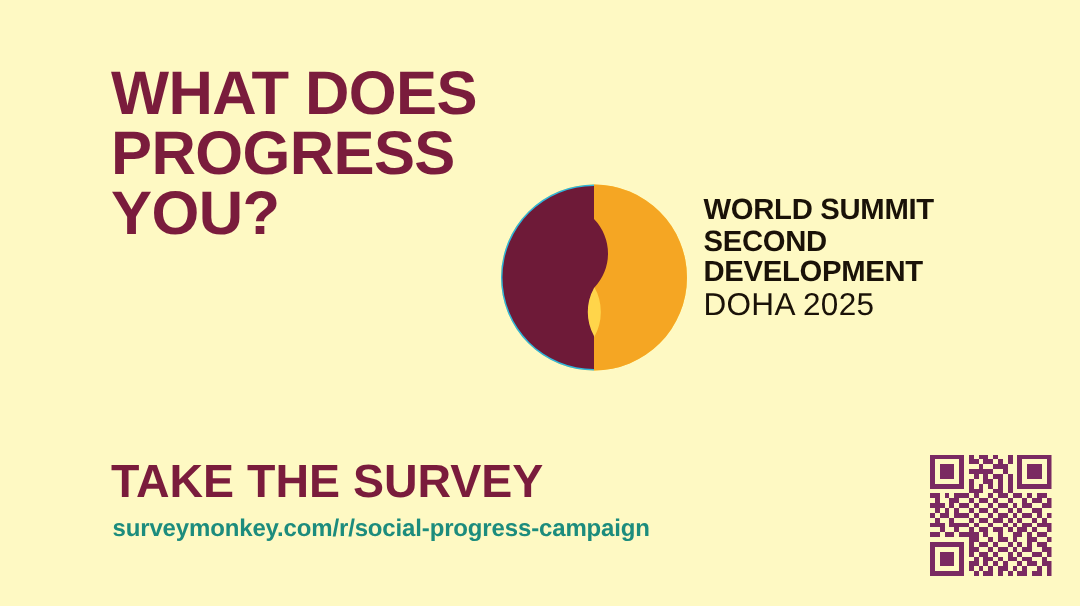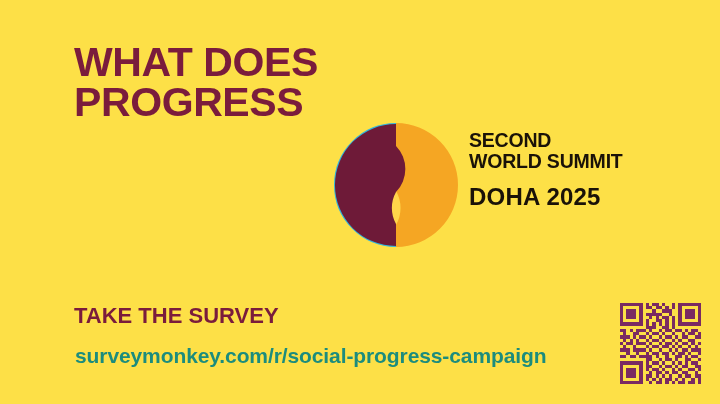--- a/index.html
+++ b/index.html
@@ -7,21 +7,21 @@
     padding: 0;
     background: #ffffff;
   }
   * { box-sizing: border-box; }
 
   .poster {
     position: relative;
     width: 720px;
     height: 404px;
     overflow: hidden;
-    background: #fde047;
+    background: #fef9c3;
     font-family: "Liberation Sans", sans-serif;
     -webkit-font-smoothing: antialiased;
   }
 
   
   .headline {
     position: absolute;
     left: 74px;
     top: 42px;
     width: 290px;
@@ -34,32 +34,32 @@
   }
   .headline .hl-line { display: block; white-space: nowrap; }
 
   
   .cta {
     position: absolute;
     left: 74px;
     top: 305px;
     color: #7a1c3c;
     font-weight: bold;
-    font-size: 22px;
+    font-size: 31px;
     line-height: 1;
     letter-spacing: 0px;
     text-transform: uppercase;
   }
   .url {
     position: absolute;
     left: 75px;
     top: 345px;
     color: #1c8c7d;
     font-weight: bold;
-    font-size: 21px;
+    font-size: 16px;
     letter-spacing: -0.1px;
     line-height: 1;
   }
 
   
   .emblem {
     position: absolute;
     left: 334px;
     top: 117px;
     width: 124px;
@@ -79,47 +79,47 @@
     display: block;
     font-weight: bold;
     font-size: 19.5px;
     line-height: 1.06;
     letter-spacing: -0.2px;
     text-transform: uppercase;
     white-space: nowrap;
   }
   .summit-text .st-sub {
     display: block;
-    font-weight: bold;
-    font-size: 24px;
+    font-weight: normal;
+    font-size: 21px;
     line-height: 1.18;
     letter-spacing: 0.2px;
     text-transform: uppercase;
     white-space: nowrap;
-    margin-top: 12px;
   }
 
   
   .qr {
     position: absolute;
     left: 620px;
     top: 303px;
     width: 81px;
     height: 81px;
   }
   .qr svg { display: block; width: 100%; height: 100%; }
 </style>
 </head>
 <body>
 
 <div class="poster">
 
   <div class="headline">
     <span class="hl-line">WHAT DOES</span>
     <span class="hl-line">PROGRESS</span>
+    <span class="hl-line">YOU?</span>
   </div>
 
   <div class="cta">TAKE THE SURVEY</div>
   <div class="url">surveymonkey.com/r/social-progress-campaign</div>
 
   <div class="emblem">
     <svg viewBox="0 0 124 136" xmlns="http://www.w3.org/2000/svg" aria-hidden="true">
       <defs>
         <clipPath id="leftHalf">
             <rect x="0" y="0" width="62" height="136"></rect>
@@ -147,22 +147,23 @@
       <path d="M62 7
                A 55 55 0 1 0 62 129
                L 62 107
                A 33 33 0 0 1 62 75
                A 33 33 0 0 0 62 29
                Z" fill="#6e1a38"></path>
     </svg>
   </div>
 
   <div class="summit-text">
+    <span class="st-line">WORLD SUMMIT</span>
     <span class="st-line">SECOND</span>
-    <span class="st-line">WORLD SUMMIT</span>
+    <span class="st-line">DEVELOPMENT</span>
     <span class="st-sub">DOHA 2025</span>
   </div>
 
   <div class="qr">
     <svg id="qr-svg" viewBox="0 0 25 25" xmlns="http://www.w3.org/2000/svg" shape-rendering="crispEdges" aria-hidden="true">
         <path d="M0 0h1v1h-1zM1 0h1v1h-1zM2 0h1v1h-1zM3 0h1v1h-1zM4 0h1v1h-1zM5 0h1v1h-1zM6 0h1v1h-1zM8 0h1v1h-1zM10 0h1v1h-1zM11 0h1v1h-1zM13 0h1v1h-1zM16 0h1v1h-1zM18 0h1v1h-1zM19 0h1v1h-1zM20 0h1v1h-1zM21 0h1v1h-1zM22 0h1v1h-1zM23 0h1v1h-1zM24 0h1v1h-1zM0 1h1v1h-1zM6 1h1v1h-1zM8 1h1v1h-1zM9 1h1v1h-1zM11 1h1v1h-1zM12 1h1v1h-1zM14 1h1v1h-1zM16 1h1v1h-1zM18 1h1v1h-1zM24 1h1v1h-1zM0 2h1v1h-1zM2 2h1v1h-1zM3 2h1v1h-1zM4 2h1v1h-1zM6 2h1v1h-1zM10 2h1v1h-1zM13 2h1v1h-1zM14 2h1v1h-1zM15 2h1v1h-1zM18 2h1v1h-1zM20 2h1v1h-1zM21 2h1v1h-1zM22 2h1v1h-1zM24 2h1v1h-1zM0 3h1v1h-1zM2 3h1v1h-1zM3 3h1v1h-1zM4 3h1v1h-1zM6 3h1v1h-1zM8 3h1v1h-1zM9 3h1v1h-1zM10 3h1v1h-1zM11 3h1v1h-1zM12 3h1v1h-1zM15 3h1v1h-1zM18 3h1v1h-1zM20 3h1v1h-1zM21 3h1v1h-1zM22 3h1v1h-1zM24 3h1v1h-1zM0 4h1v1h-1zM2 4h1v1h-1zM3 4h1v1h-1zM4 4h1v1h-1zM6 4h1v1h-1zM9 4h1v1h-1zM11 4h1v1h-1zM13 4h1v1h-1zM14 4h1v1h-1zM16 4h1v1h-1zM18 4h1v1h-1zM20 4h1v1h-1zM21 4h1v1h-1zM22 4h1v1h-1zM24 4h1v1h-1zM0 5h1v1h-1zM6 5h1v1h-1zM8 5h1v1h-1zM11 5h1v1h-1zM12 5h1v1h-1zM14 5h1v1h-1zM16 5h1v1h-1zM18 5h1v1h-1zM24 5h1v1h-1zM0 6h1v1h-1zM1 6h1v1h-1zM2 6h1v1h-1zM3 6h1v1h-1zM4 6h1v1h-1zM5 6h1v1h-1zM6 6h1v1h-1zM8 6h1v1h-1zM10 6h1v1h-1zM12 6h1v1h-1zM14 6h1v1h-1zM16 6h1v1h-1zM18 6h1v1h-1zM19 6h1v1h-1zM20 6h1v1h-1zM21 6h1v1h-1zM22 6h1v1h-1zM23 6h1v1h-1zM24 6h1v1h-1zM8 7h1v1h-1zM9 7h1v1h-1zM10 7h1v1h-1zM13 7h1v1h-1zM14 7h1v1h-1zM16 7h1v1h-1zM0 8h1v1h-1zM1 8h1v1h-1zM3 8h1v1h-1zM5 8h1v1h-1zM6 8h1v1h-1zM7 8h1v1h-1zM9 8h1v1h-1zM12 8h1v1h-1zM14 8h1v1h-1zM15 8h1v1h-1zM17 8h1v1h-1zM18 8h1v1h-1zM20 8h1v1h-1zM22 8h1v1h-1zM23 8h1v1h-1zM1 9h1v1h-1zM4 9h1v1h-1zM5 9h1v1h-1zM8 9h1v1h-1zM10 9h1v1h-1zM11 9h1v1h-1zM13 9h1v1h-1zM16 9h1v1h-1zM19 9h1v1h-1zM21 9h1v1h-1zM22 9h1v1h-1zM24 9h1v1h-1zM0 10h1v1h-1zM1 10h1v1h-1zM2 10h1v1h-1zM4 10h1v1h-1zM6 10h1v1h-1zM7 10h1v1h-1zM9 10h1v1h-1zM12 10h1v1h-1zM14 10h1v1h-1zM15 10h1v1h-1zM17 10h1v1h-1zM19 10h1v1h-1zM20 10h1v1h-1zM23 10h1v1h-1zM24 10h1v1h-1zM1 11h1v1h-1zM3 11h1v1h-1zM5 11h1v1h-1zM8 11h1v1h-1zM10 11h1v1h-1zM11 11h1v1h-1zM13 11h1v1h-1zM16 11h1v1h-1zM18 11h1v1h-1zM21 11h1v1h-1zM22 11h1v1h-1zM0 12h1v1h-1zM2 12h1v1h-1zM3 12h1v1h-1zM5 12h1v1h-1zM6 12h1v1h-1zM7 12h1v1h-1zM9 12h1v1h-1zM12 12h1v1h-1zM14 12h1v1h-1zM15 12h1v1h-1zM17 12h1v1h-1zM19 12h1v1h-1zM20 12h1v1h-1zM22 12h1v1h-1zM24 12h1v1h-1zM1 13h1v1h-1zM4 13h1v1h-1zM8 13h1v1h-1zM10 13h1v1h-1zM11 13h1v1h-1zM13 13h1v1h-1zM14 13h1v1h-1zM16 13h1v1h-1zM18 13h1v1h-1zM21 13h1v1h-1zM23 13h1v1h-1zM0 14h1v1h-1zM1 14h1v1h-1zM2 14h1v1h-1zM4 14h1v1h-1zM5 14h1v1h-1zM6 14h1v1h-1zM7 14h1v1h-1zM9 14h1v1h-1zM12 14h1v1h-1zM15 14h1v1h-1zM17 14h1v1h-1zM19 14h1v1h-1zM20 14h1v1h-1zM22 14h1v1h-1zM23 14h1v1h-1zM24 14h1v1h-1zM2 15h1v1h-1zM5 15h1v1h-1zM8 15h1v1h-1zM10 15h1v1h-1zM11 15h1v1h-1zM13 15h1v1h-1zM14 15h1v1h-1zM16 15h1v1h-1zM18 15h1v1h-1zM19 15h1v1h-1zM21 15h1v1h-1zM24 15h1v1h-1zM0 16h1v1h-1zM1 16h1v1h-1zM3 16h1v1h-1zM4 16h1v1h-1zM6 16h1v1h-1zM7 16h1v1h-1zM8 16h1v1h-1zM9 16h1v1h-1zM11 16h1v1h-1zM14 16h1v1h-1zM17 16h1v1h-1zM18 16h1v1h-1zM20 16h1v1h-1zM22 16h1v1h-1zM23 16h1v1h-1zM8 17h1v1h-1zM9 17h1v1h-1zM12 17h1v1h-1zM14 17h1v1h-1zM15 17h1v1h-1zM17 17h1v1h-1zM20 17h1v1h-1zM21 17h1v1h-1zM24 17h1v1h-1zM0 18h1v1h-1zM1 18h1v1h-1zM2 18h1v1h-1zM3 18h1v1h-1zM4 18h1v1h-1zM5 18h1v1h-1zM6 18h1v1h-1zM8 18h1v1h-1zM10 18h1v1h-1zM11 18h1v1h-1zM13 18h1v1h-1zM16 18h1v1h-1zM18 18h1v1h-1zM20 18h1v1h-1zM22 18h1v1h-1zM23 18h1v1h-1zM0 19h1v1h-1zM6 19h1v1h-1zM8 19h1v1h-1zM9 19h1v1h-1zM12 19h1v1h-1zM14 19h1v1h-1zM15 19h1v1h-1zM17 19h1v1h-1zM19 19h1v1h-1zM20 19h1v1h-1zM23 19h1v1h-1zM24 19h1v1h-1zM0 20h1v1h-1zM2 20h1v1h-1zM3 20h1v1h-1zM4 20h1v1h-1zM6 20h1v1h-1zM8 20h1v1h-1zM10 20h1v1h-1zM11 20h1v1h-1zM13 20h1v1h-1zM16 20h1v1h-1zM18 20h1v1h-1zM21 20h1v1h-1zM22 20h1v1h-1zM24 20h1v1h-1zM0 21h1v1h-1zM2 21h1v1h-1zM3 21h1v1h-1zM4 21h1v1h-1zM6 21h1v1h-1zM9 21h1v1h-1zM11 21h1v1h-1zM12 21h1v1h-1zM14 21h1v1h-1zM16 21h1v1h-1zM17 21h1v1h-1zM19 21h1v1h-1zM20 21h1v1h-1zM23 21h1v1h-1zM0 22h1v1h-1zM2 22h1v1h-1zM3 22h1v1h-1zM4 22h1v1h-1zM6 22h1v1h-1zM8 22h1v1h-1zM9 22h1v1h-1zM11 22h1v1h-1zM13 22h1v1h-1zM15 22h1v1h-1zM18 22h1v1h-1zM20 22h1v1h-1zM21 22h1v1h-1zM23 22h1v1h-1zM24 22h1v1h-1zM0 23h1v1h-1zM6 23h1v1h-1zM8 23h1v1h-1zM10 23h1v1h-1zM12 23h1v1h-1zM14 23h1v1h-1zM15 23h1v1h-1zM17 23h1v1h-1zM19 23h1v1h-1zM22 23h1v1h-1zM24 23h1v1h-1zM0 24h1v1h-1zM1 24h1v1h-1zM2 24h1v1h-1zM3 24h1v1h-1zM4 24h1v1h-1zM5 24h1v1h-1zM6 24h1v1h-1zM9 24h1v1h-1zM11 24h1v1h-1zM12 24h1v1h-1zM14 24h1v1h-1zM16 24h1v1h-1zM18 24h1v1h-1zM19 24h1v1h-1zM21 24h1v1h-1zM22 24h1v1h-1zM24 24h1v1h-1z" fill="#7a2a62"></path>
       </svg>
   </div>
 
 </div>

